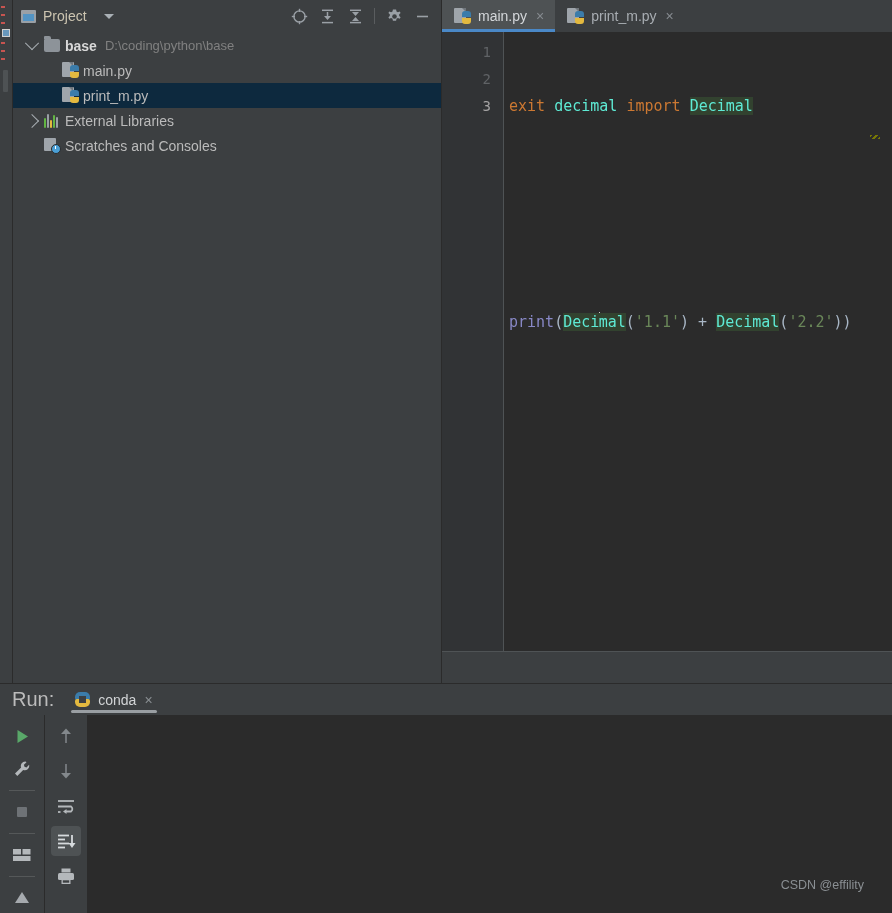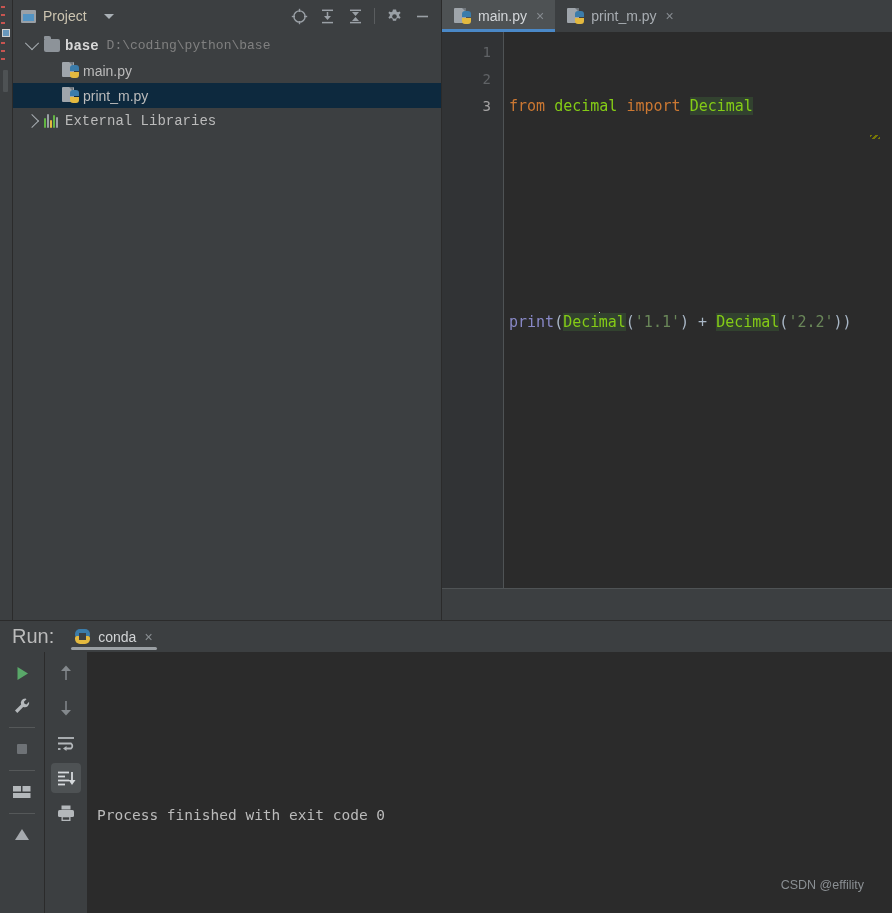--- a/index.html
+++ b/index.html
@@ -146,21 +146,21 @@
     flex: 0 0 18px;
   }
   .tree-row .icon-slot {
     width: 22px;
     display:flex; align-items:center; justify-content:center;
     flex: 0 0 22px;
   }
   .tree-row .name { margin-left: 2px; }
   .tree-row .name.bold { font-weight: bold; color: #d8d8d8; }
   .tree-row .path { color: #808080; margin-left: 8px; font-size: 13px; }
-  .indent-1 { padding-left: 10px; font-family: Liberation Mono, monospace; }
+  .indent-1 { padding-left: 10px; }
   .indent-2 { padding-left: 46px; }
   .chev-down {
     width: 9px; height: 9px;
     border-right: 1.6px solid #a7adb2;
     border-bottom: 1.6px solid #a7adb2;
     transform: rotate(45deg) translate(-2px,-2px);
   }
   .chev-right {
     width: 9px; height: 9px;
     border-right: 1.6px solid #a7adb2;
@@ -316,21 +316,21 @@
     padding: 7px 0 0 5px;
     font-family: "DejaVu Sans Mono", monospace;
     font-size: 15px;
     line-height: 27px;
     white-space: pre;
     overflow: hidden;
     position: relative;
   }
   .cl-line { height: 27px; }
   .kw   { color: #cc7832; }
-  .ident{ color: #84cc16; }
+  .ident{ color: #5eead4; }
   .func { color: #8888c6; }
   .str  { color: #6a8759; }
   .punc { color: #a9b7c6; }
   .hl   { background: #32422f; }
   .caret {
     display:inline-block;
     width:0;
     border-left: 1.6px solid #d0d0d0;
     height: 19px;
     vertical-align: -4px;
@@ -567,20 +567,30 @@
                 <i></i>
                 <i></i>
                 <i></i>
                 <i></i>
                 <i></i>
               </span>
           </span>
           <span class="name">External Libraries</span>
         </div>
 
+        <div class="tree-row indent-1">
+          <span class="arrow"></span>
+          <span class="icon-slot">
+            <span class="scratch-ic">
+                <span class="pg"></span>
+                <span class="cl"></span>
+              </span>
+          </span>
+          <span class="name">Scratches and Consoles</span>
+        </div>
 
       </div>
     </div>
 
     <div class="editor-area">
 
       <div class="tabbar">
         <div class="etab active">
           <span class="py-ic" style="width:17px;height:17px">
             <span class="page"></span>
@@ -605,21 +615,21 @@
       </div>
 
       <div class="code-wrap">
         <div class="gutter">
           <div>1</div>
           <div>2</div>
           <div class="cur">3</div>
         </div>
 
         <div class="code">
-          <div class="cl-line"><span class="kw">from</span><span class="punc"> </span><span class="ident">decimal</span><span class="punc"> </span><span class="kw">import</span><span class="punc"> </span><span class="ident hl">Decimal</span></div>
+          <div class="cl-line"><span class="kw">exit</span><span class="punc"> </span><span class="ident">decimal</span><span class="punc"> </span><span class="kw">import</span><span class="punc"> </span><span class="ident hl">Decimal</span></div>
 
           <div class="cl-line"></div>
 
           <div class="cl-line"><span class="func">print</span><span class="punc">(</span><span class="ident hl">Deci</span><span class="caret"></span><span class="ident hl">mal</span><span class="punc">(</span><span class="str">'1.1'</span><span class="punc">)</span><span class="punc"> + </span><span class="ident hl">Decimal</span><span class="punc">(</span><span class="str">'2.2'</span><span class="punc">))</span></div>
 
           <div class="squiggle" style="left:366px; top:103px; width:18px;"></div>
         </div>
 
         <div class="marker-bar"></div>
       </div>
@@ -714,20 +724,19 @@
             <rect x="5.5" y="1.5" width="9" height="4" fill="#b4b8bb"></rect>
             <rect x="2" y="6" width="16" height="7" rx="1.5" fill="#b4b8bb"></rect>
             <rect x="5.5" y="12" width="9" height="5" fill="#b4b8bb"></rect>
             <rect x="6.8" y="13.3" width="6.4" height="2.4" fill="#3c3f41"></rect>
           </svg>
         </div>
       </div>
 
       <div class="console">
         <div class="out">&nbsp;</div>
-        <div class="out">Process finished with exit code 0</div>
         <div class="watermark">CSDN @effility</div>
       </div>
 
     </div>
   </div>
 
 </div>
 
 </body></html>

